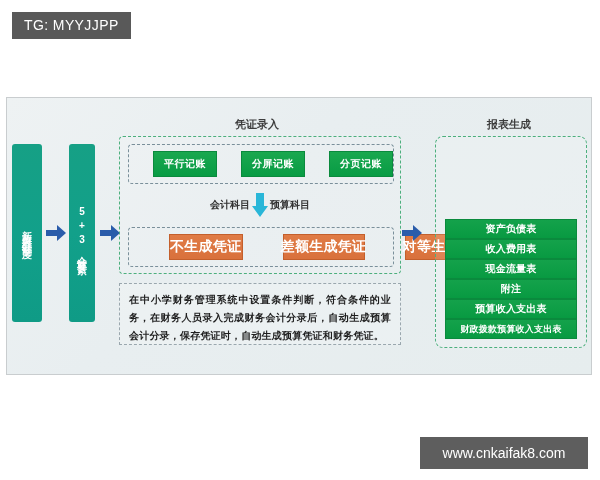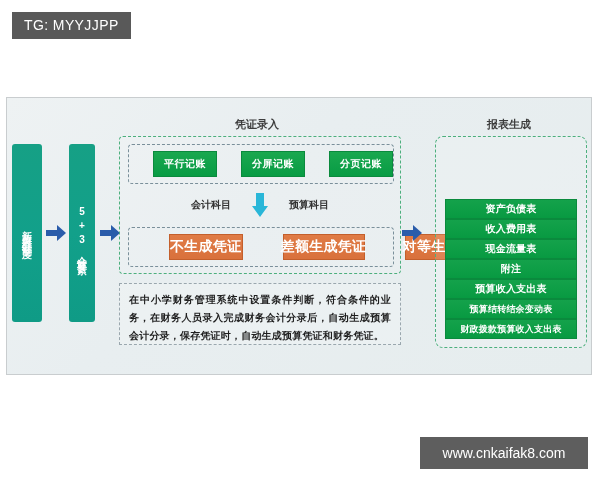--- a/index.html
+++ b/index.html
@@ -114,21 +114,21 @@
     letter-spacing:.3px;
     white-space:nowrap;
     margin-left:40px;
   }
 
   
   #subject-row{
     position:absolute;left:112px;top:92px;
     width:282px;height:30px;
     display:flex;align-items:center;justify-content:center;
-    gap:20px;
+    gap:1px;
   }
   .subject-label{
     font-size:10px;font-weight:bold;color:#333333;
     white-space:nowrap;
   }
   #down-arrow{width:18px;height:26px;}
 
   
   #note-box{
     position:absolute;left:112px;top:185px;
@@ -226,19 +226,18 @@
   </span>
 
   <div class="sec-title" id="title-report">报表生成</div>
 
   <div id="right-outer">
     <div class="report-btn">资产负债表</div>
     <div class="report-btn">收入费用表</div>
     <div class="report-btn">现金流量表</div>
     <div class="report-btn">附注</div>
     <div class="report-btn">预算收入支出表</div>
-    <div class="report-btn small">预算结转结余变动表</div>
     <div class="report-btn small">财政拨款预算收入支出表</div>
   </div>
 
 </div>
 
 <div id="watermark">www.cnkaifak8.com</div>
 
 </body></html>

